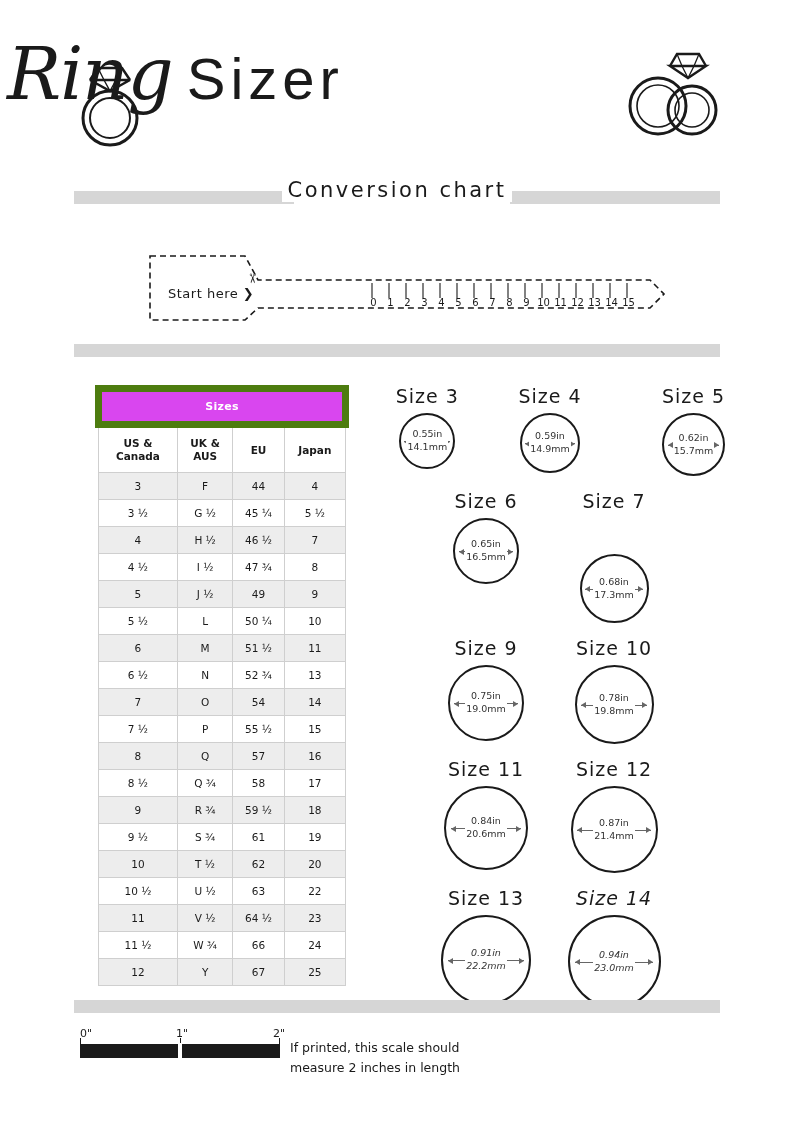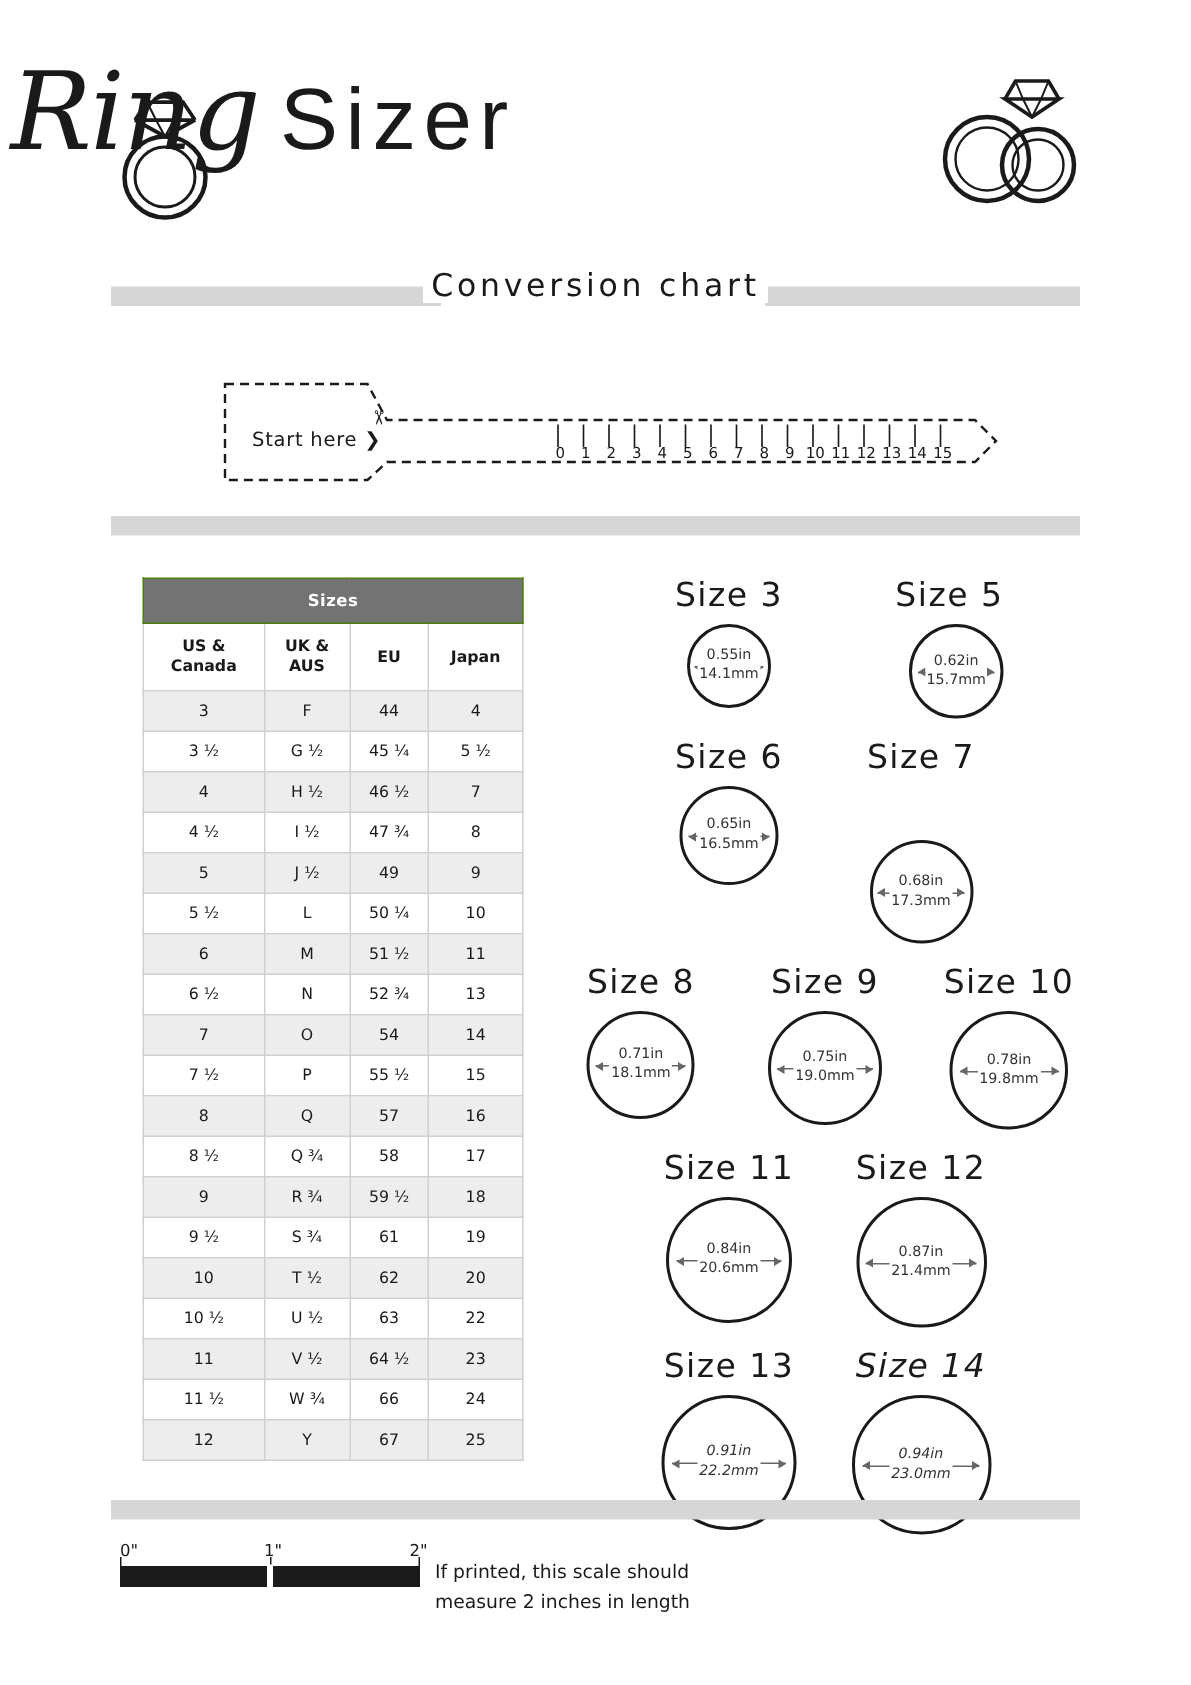--- a/index.html
+++ b/index.html
@@ -133,28 +133,28 @@
     left: 95px;
     top: 0;
     width: 254px;
   }
   table.sizes {
     border-collapse: collapse;
     width: 254px;
     font-family: "DejaVu Sans", sans-serif;
   }
   table.sizes th.title-cell {
-    background: #737373;
+    background: #d946ef;
     color: #ffffff;
     font-size: 11px;
     font-weight: bold;
     padding: 8px 0;
     text-align: center;
     letter-spacing: 0.3px;
-    border: 1px solid #4d7c0f;
+    border: 7px solid #4d7c0f;
   }
   table.sizes th.col-head {
     background: #ffffff;
     color: #1a1a1a;
     font-size: 10.5px;
     font-weight: bold;
     padding: 9px 2px;
     text-align: center;
     border: 1px solid #cfcfcf;
     line-height: 1.25;
@@ -182,21 +182,21 @@
     align-items: flex-start;
     gap: 18px;
   }
   .ring-item {
     display: flex;
     flex-direction: column;
     align-items: center;
   }
   .ring-label {
     font-family: "DejaVu Sans", sans-serif;
-    font-size: 22px;
+    font-size: 19px;
     letter-spacing: 1px;
     color: #1a1a1a;
     margin-bottom: 6px;
   }
   .ring-circle {
     border: 2px solid #1a1a1a;
     border-radius: 50%;
     display: flex;
     flex-direction: column;
     align-items: center;
@@ -509,20 +509,30 @@
         <div class="ring-item" style="width: 110px;">
           <div class="ring-label">Size 3</div>
           <div class="ring-circle" style="width: 56px; height: 56px;">
             <div class="arrow-line"></div>
             <div class="ring-meas">
               <div>0.55in</div>
               <div>14.1mm</div>
             </div>
           </div>
         </div>
+        <div class="ring-item" style="width: 110px;">
+          <div class="ring-label">Size 4</div>
+          <div class="ring-circle" style="width: 60px; height: 60px;">
+            <div class="arrow-line"></div>
+            <div class="ring-meas">
+              <div>0.59in</div>
+              <div>14.9mm</div>
+            </div>
+          </div>
+        </div>
         <div class="ring-item" style="width: 110px; align-items: flex-end;">
           <div class="ring-label">Size 5</div>
           <div class="ring-circle" style="width: 63px; height: 63px;">
             <div class="arrow-line"></div>
             <div class="ring-meas">
               <div>0.62in</div>
               <div>15.7mm</div>
             </div>
           </div>
         </div>
@@ -543,30 +553,20 @@
           <div class="ring-circle" style="width: 69px; height: 69px;">
             <div class="arrow-line"></div>
             <div class="ring-meas">
               <div>0.68in</div>
               <div>17.3mm</div>
             </div>
           </div>
         </div>
       </div>
       <div class="ring-row" style="margin-bottom: 14px;">
-        <div class="ring-item" style="width: 110px;">
-          <div class="ring-label">Size 8</div>
-          <div class="ring-circle" style="width: 72px; height: 72px;">
-            <div class="arrow-line"></div>
-            <div class="ring-meas">
-              <div>0.71in</div>
-              <div>18.1mm</div>
-            </div>
-          </div>
-        </div>
         <div class="ring-item" style="width: 110px;">
           <div class="ring-label">Size 9</div>
           <div class="ring-circle" style="width: 76px; height: 76px;">
             <div class="arrow-line"></div>
             <div class="ring-meas">
               <div>0.75in</div>
               <div>19.0mm</div>
             </div>
           </div>
         </div>

